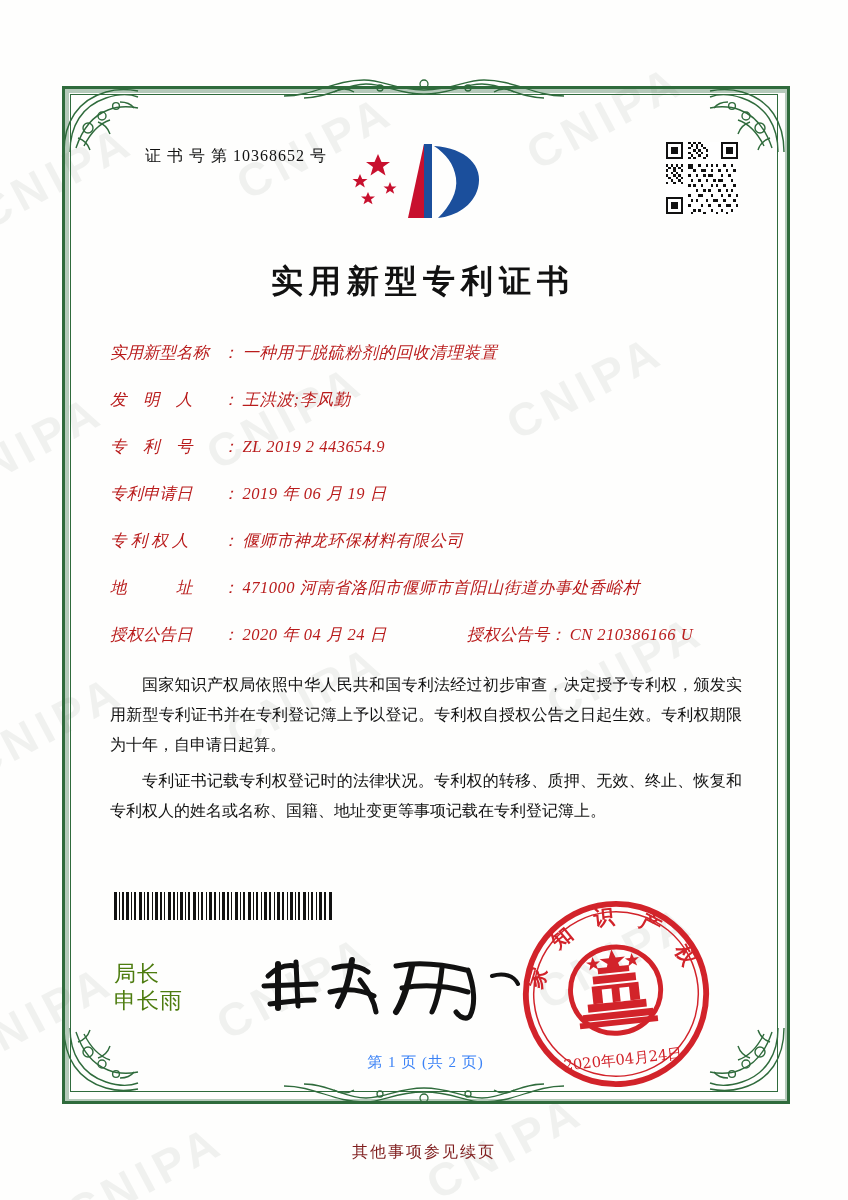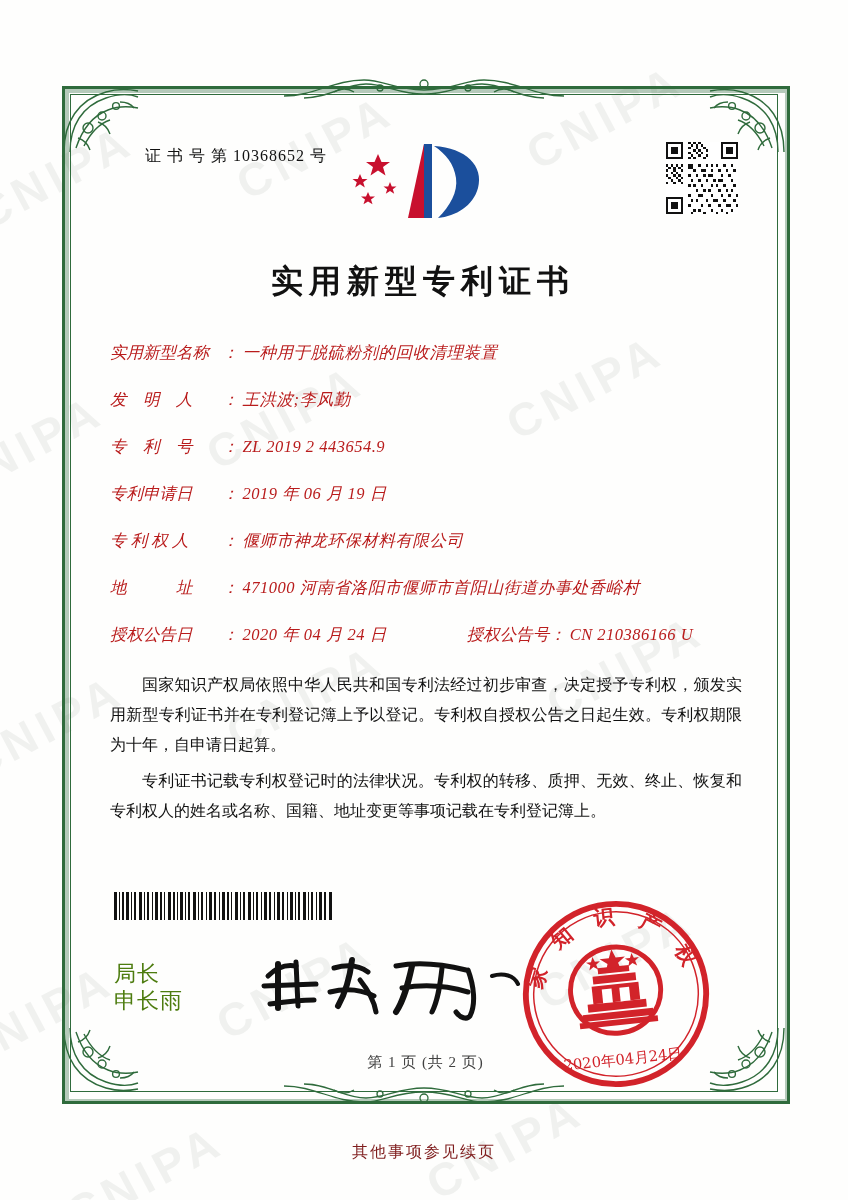--- a/index.html
+++ b/index.html
@@ -226,21 +226,21 @@
     height: 196px;
   }
   .seal svg { display:block; width:100%; height:100%; }
 
   .page-no {
     position: absolute;
     left: 5px; right: 0;
     bottom: 18px;
     text-align: center;
     font-size: 15px;
-    color: #404040;
+    color: #3b82f6;
     letter-spacing: 1px;
   }
 
   .footer-note {
     position: absolute;
     left: 0; right: 0;
     top: 1142px;
     text-align: center;
     font-size: 16px;
     letter-spacing: 2px;

